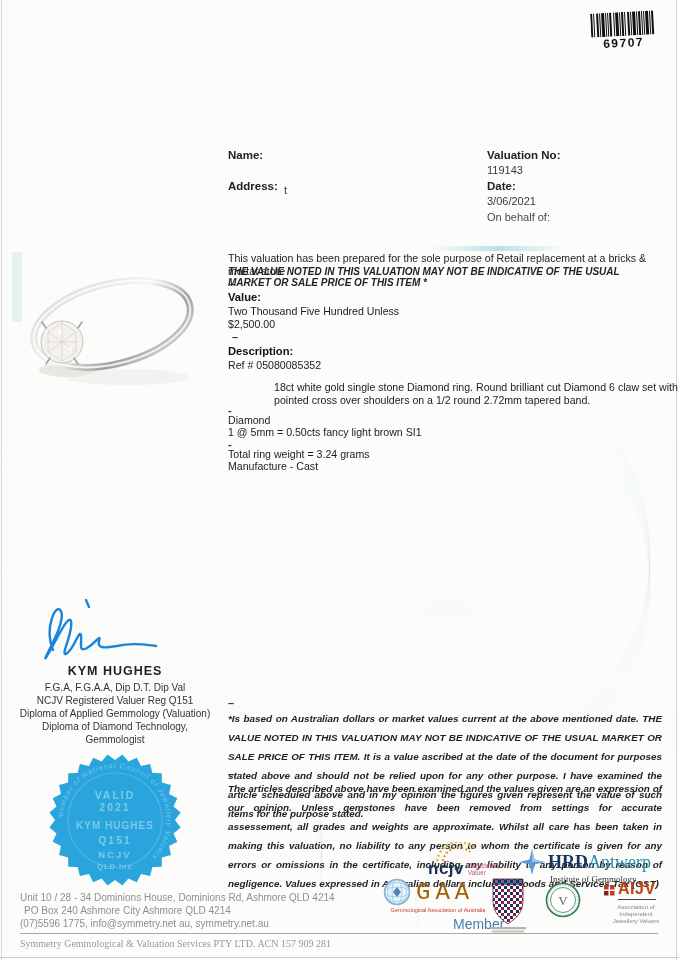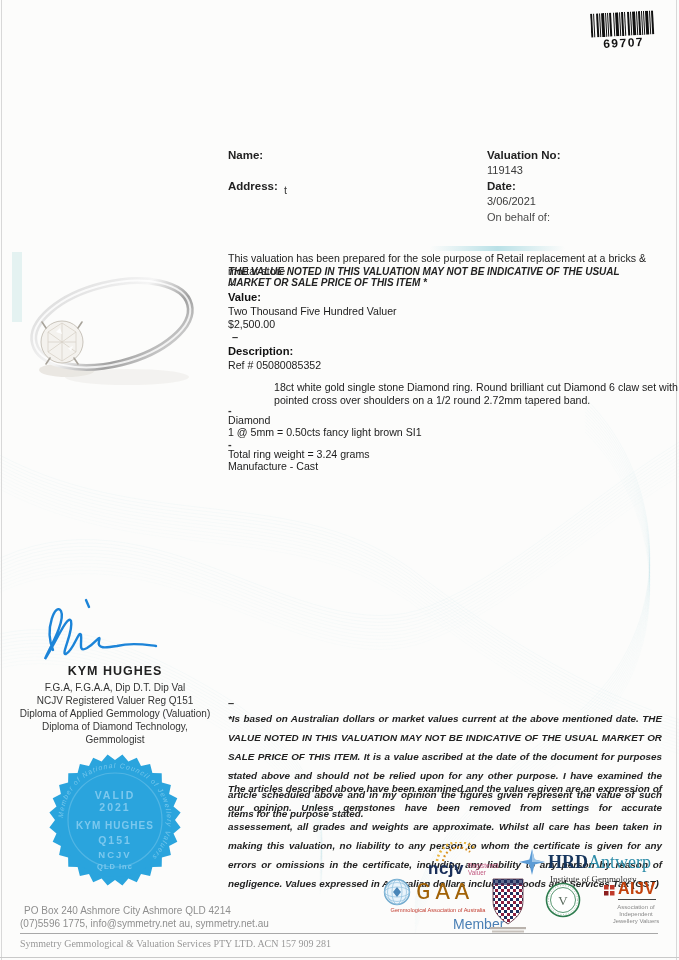--- a/index.html
+++ b/index.html
@@ -185,21 +185,21 @@
     <path d="M44,80 l4,-4 l2,6 z" fill="#ffffff" opacity="0.9"></path>
     <path d="M56,96 l5,-2 l-2,5 z" fill="#ffffff" opacity="0.8"></path>
   </svg>
 
   <div class="abs smudge" style="left:430px;top:246px;"></div>
 
   <div class="abs body-line" style="left:228px;top:252px;width:434px;">This valuation has been prepared for the sole purpose of Retail replacement at a bricks &amp; mortar store</div>
   <div class="abs caveat" style="left:228px;top:266px;width:434px;">THE VALUE NOTED IN THIS VALUATION MAY NOT BE INDICATIVE OF THE USUAL MARKET OR SALE PRICE OF THIS ITEM *</div>
   <div class="abs dash" style="left:229px;top:278px;">–</div>
   <div class="abs body-bold" style="left:228px;top:291px;">Value:</div>
-  <div class="abs body-line" style="left:228px;top:305px;">Two Thousand Five Hundred Valuer</div>
+  <div class="abs body-line" style="left:228px;top:305px;">Two Thousand Five Hundred Unless</div>
   <div class="abs body-line" style="left:228px;top:318px;">$2,500.00</div>
   <div class="abs dash" style="left:232px;top:331px;">–</div>
   <div class="abs body-bold" style="left:228px;top:345px;">Description:</div>
   <div class="abs body-line" style="left:228px;top:359px;">Ref # 05080085352</div>
   <div class="abs body-line" style="left:228px;top:381px;width:434px;margin-left:46px;">18ct white gold single stone Diamond ring. Round brilliant cut Diamond 6 claw set with pointed cross over shoulders on a 1/2 round 2.72mm tapered band.</div>
   <div class="abs dash" style="left:228px;top:404px;">-</div>
   <div class="abs body-line" style="left:228px;top:414px;">Diamond</div>
   <div class="abs body-line" style="left:228px;top:426px;">1 @ 5mm = 0.50cts fancy light brown SI1</div>
   <div class="abs dash" style="left:228px;top:438px;">-</div>
   <div class="abs body-line" style="left:228px;top:448px;">Total ring weight = 3.24 grams</div>
@@ -322,18 +322,19 @@
       </svg>
       <span class="aijv-name" style="margin-left:3px;">AIJV</span>
     </div>
     <div style="margin-top:4px;margin-left:4px;">
       <div class="aijv-sub">Association of</div>
       <div class="aijv-sub">Independent</div>
       <div class="aijv-sub">Jewellery Valuers</div>
     </div>
   </div>
 
+  <div class="abs footer-line" style="left:20px;top:891px;">Unit 10 / 28 - 34 Dominions House, Dominions Rd, Ashmore QLD 4214</div>
   <div class="abs footer-line" style="left:24px;top:904px;">PO Box 240 Ashmore City Ashmore QLD 4214</div>
   <div class="abs footer-line" style="left:20px;top:917px;">(07)5596 1775, info@symmetry.net au, symmetry.net.au</div>
   <div class="abs" style="left:20px;top:933px;width:638px;height:1px;background:#a8a8a8;"></div>
   <div class="abs footer-co" style="left:20px;top:938px;">Symmetry Gemmological &amp; Valuation Services PTY LTD. ACN 157 909 281</div>
 
 </div>
 
 </body></html>

